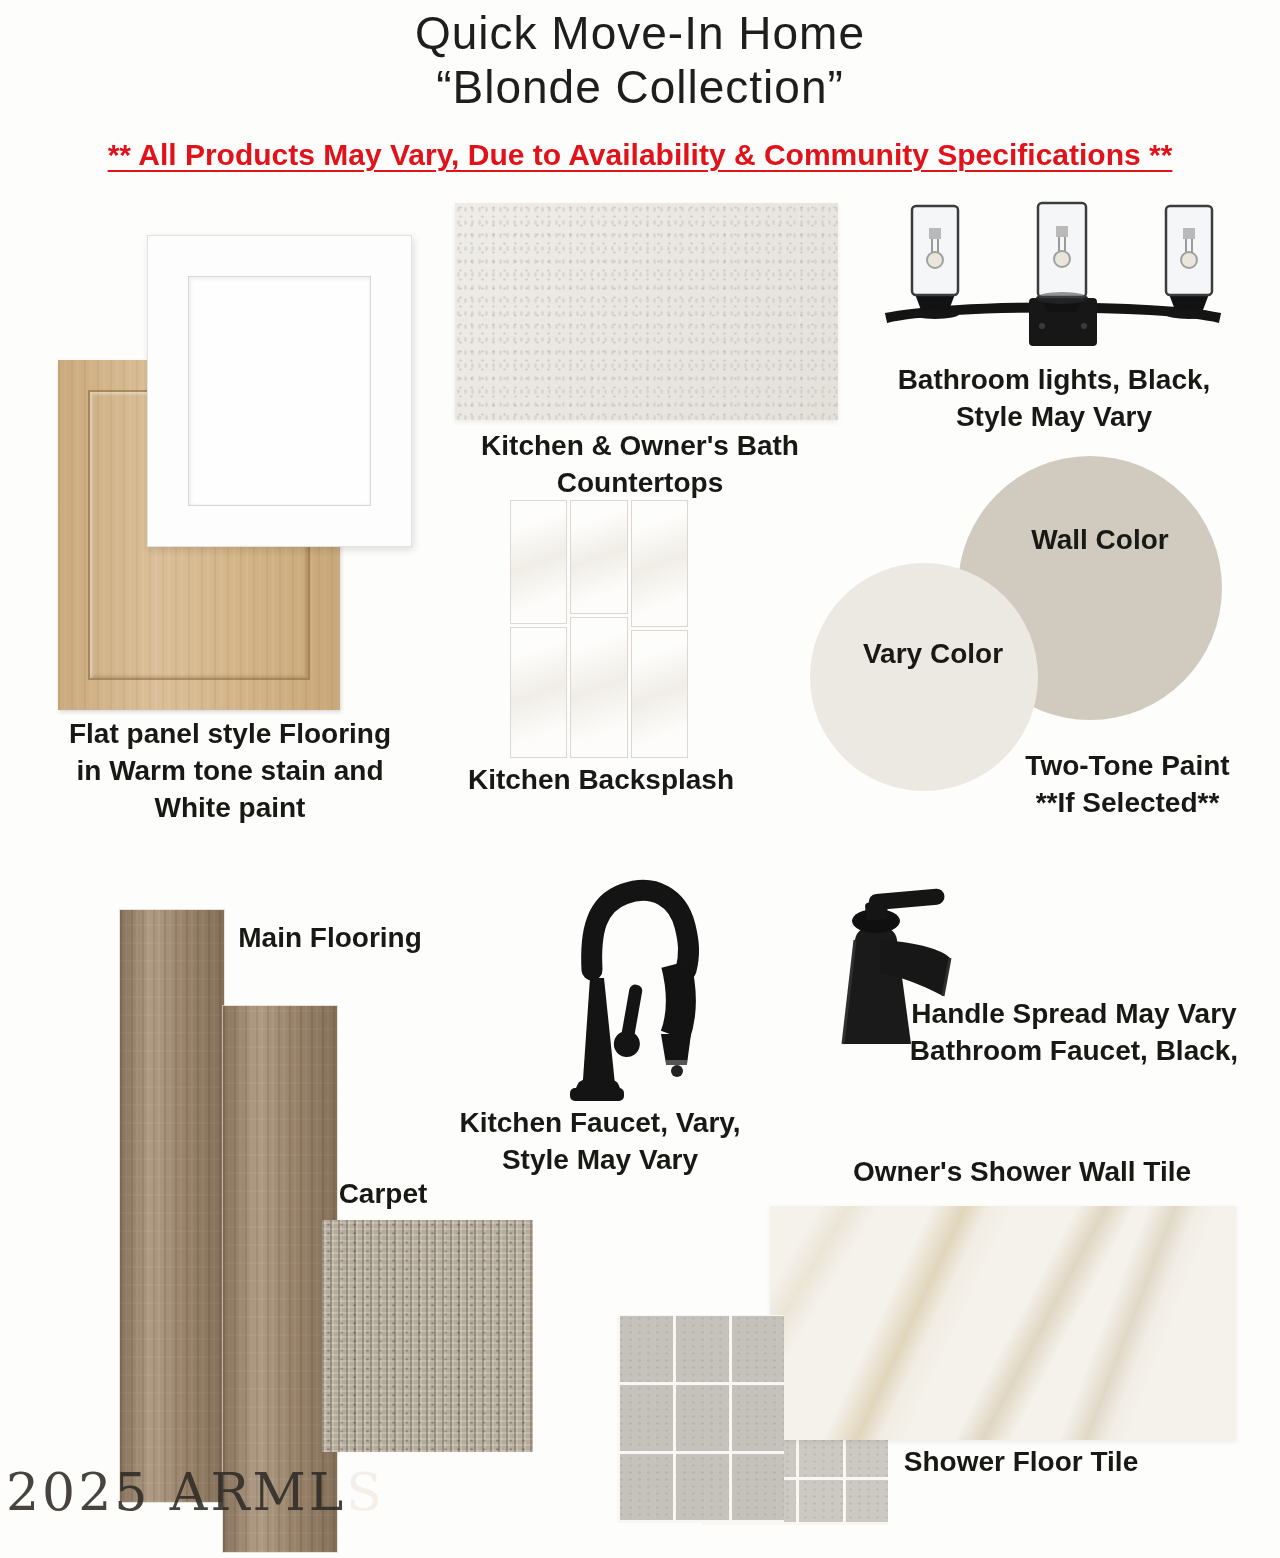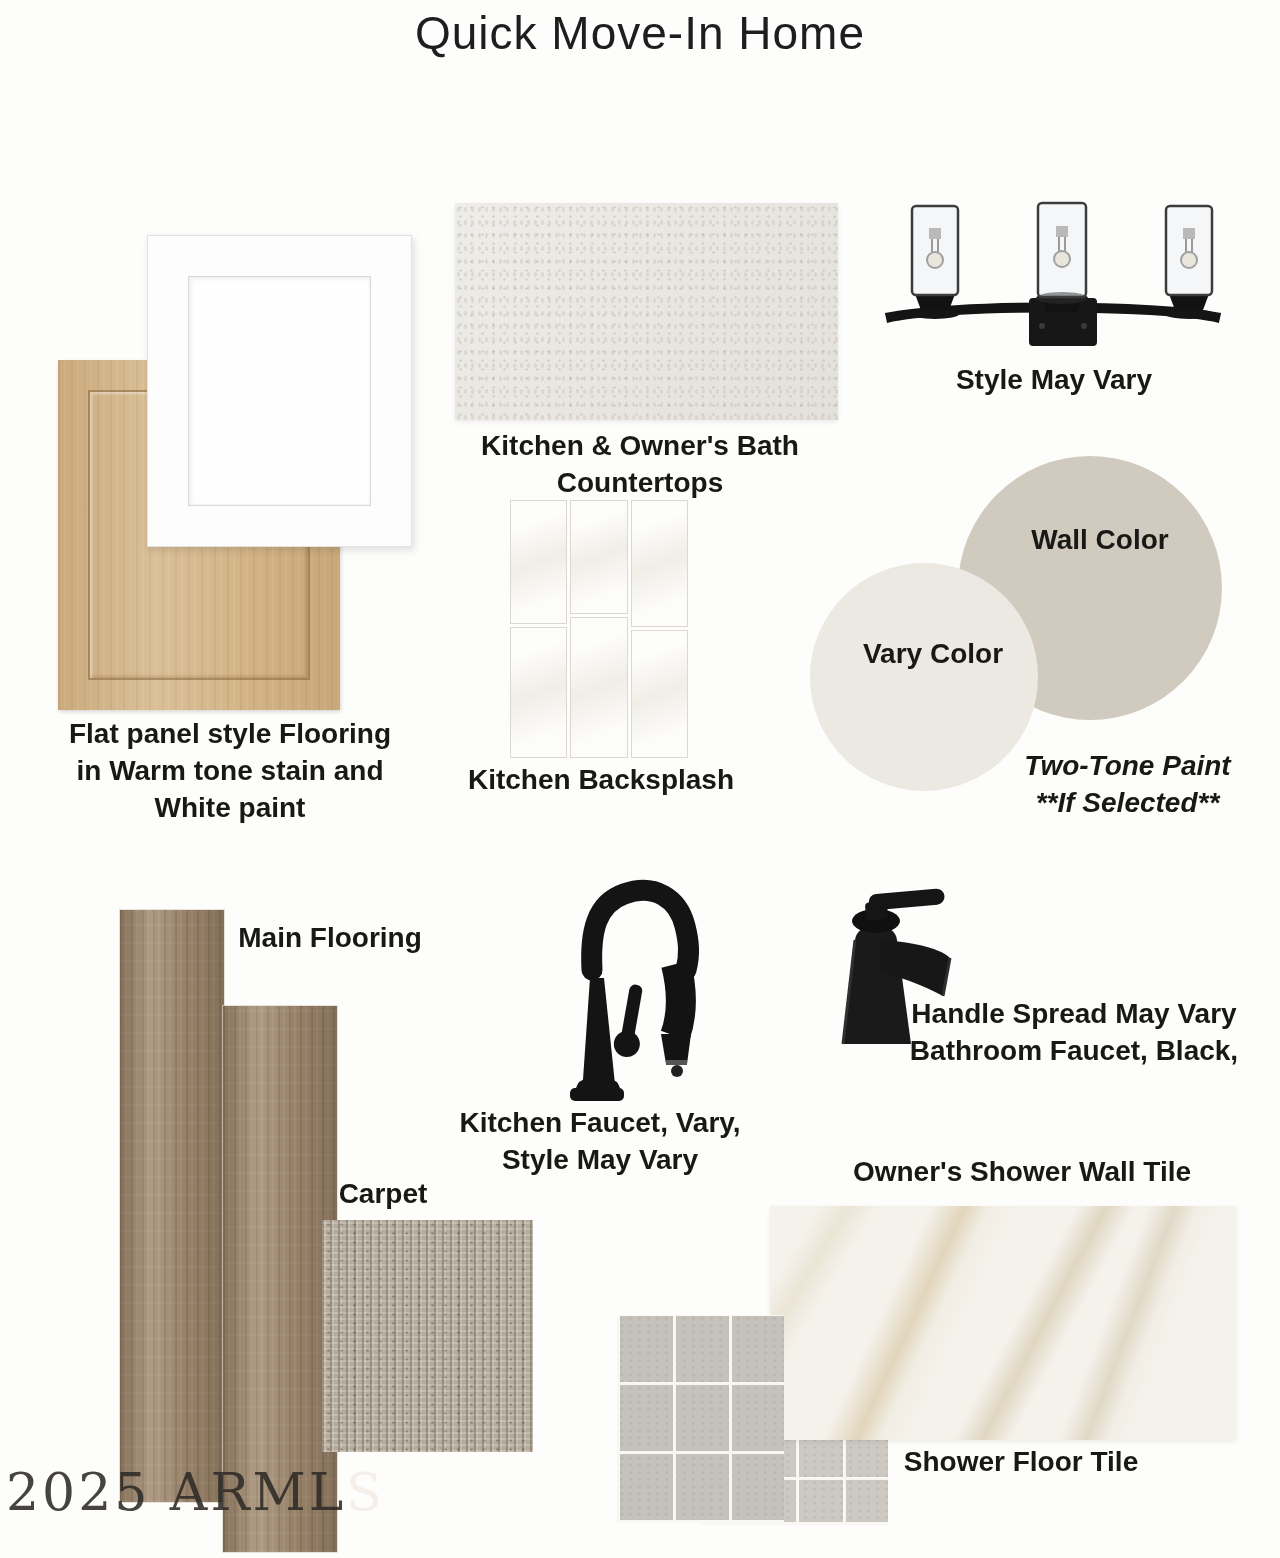--- a/index.html
+++ b/index.html
@@ -48,21 +48,21 @@
   .backsplash .col{display:flex;flex-direction:column;gap:3px;flex:1;}
   .backsplash .tile{background-color:#f7f5f0;border:1px solid #dcd8d1;box-sizing:border-box;
       background-image:linear-gradient(160deg, rgba(255,255,255,0.8) 20%, rgba(228,224,214,0.35) 50%, rgba(255,255,255,0.7) 80%);}
   .backsplash-caption{left:420px;top:762px;width:362px;}
 
   
   .wall-circle{left:958px;top:456px;width:264px;height:264px;border-radius:50%;background:#d1cabf;z-index:1;}
   .trim-circle{left:810px;top:563px;width:228px;height:228px;border-radius:50%;background:#ece8e2;z-index:2;}
   .wall-label{left:1000px;top:522px;width:200px;z-index:3;}
   .trim-label{left:833px;top:636px;width:200px;z-index:3;}
-  .twotone-caption{left:985px;top:748px;width:285px;z-index:3;font-style:italic;}
+  .twotone-caption{left:985px;top:748px;width:285px;z-index:3;}
 
   
   .kitchen-faucet{left:490px;top:838px;width:240px;height:272px;z-index:1;}
   .kitchen-faucet-caption{left:400px;top:1105px;width:400px;}
   .bath-faucet{left:785px;top:858px;width:190px;height:190px;z-index:1;}
   .bath-faucet-caption{left:868px;top:996px;width:412px;}
 
   
   .plank{z-index:1;background-color:#a38c72;
       background-image:
@@ -113,22 +113,24 @@
   .watermark .wm-dark{color:rgba(45,42,38,0.88);}
   .watermark .wm-light{color:#f4f0e9;}
 </style>
 </head>
 <body>
 
 <div class="board">
 
   <div class="abs title">
     <div>Quick Move-In Home</div>
-  </div>
-
+    <div>“Blonde Collection”</div>
+  </div>
+
+  <div class="abs disclaimer">** All Products May Vary, Due to Availability &amp; Community Specifications **</div>
 
   <div class="abs wood-door" style="background-color: rgb(214, 184, 140);">
     <div class="panel"></div>
   </div>
   <div class="abs white-door">
     <div class="panel"></div>
   </div>
   <div class="abs caption cabinets-caption">
     <div>Flat panel style Flooring</div>
     <div>in Warm tone stain and</div>
@@ -170,20 +172,21 @@
         <rect x="307" y="110" width="8" height="8" fill="#121212"></rect>
         <ellipse cx="311" cy="116" rx="24" ry="5" fill="#151515"></ellipse>
         <rect x="288" y="8" width="46" height="89" rx="4" fill="rgba(236,240,242,0.55)" stroke="#3c3c3c" stroke-width="2.5"></rect>
         <rect x="305" y="30" width="12" height="11" fill="#b9b9b9"></rect>
         <path d="M308,41 L308,55 M314,41 L314,55" stroke="#9a9a9a" stroke-width="2" fill="none"></path>
         <circle cx="311" cy="62" r="8" fill="#eae6dc" stroke="#a0a0a0" stroke-width="2"></circle>
       </g>
     </svg>
   </div>
   <div class="abs caption bath-lights-caption">
+    <div>Bathroom lights, Black,</div>
     <div>Style May Vary</div>
   </div>
 
   <div class="abs backsplash">
     <div class="col">
       <div class="tile" style="height:124px"></div>
       <div class="tile" style="flex:1"></div>
     </div>
     <div class="col">
       <div class="tile" style="height:114px"></div>

